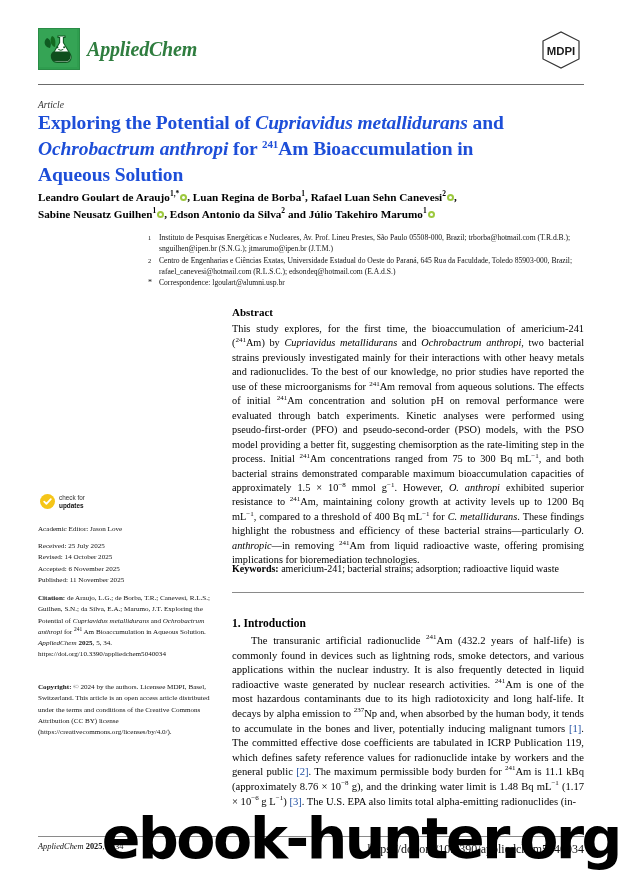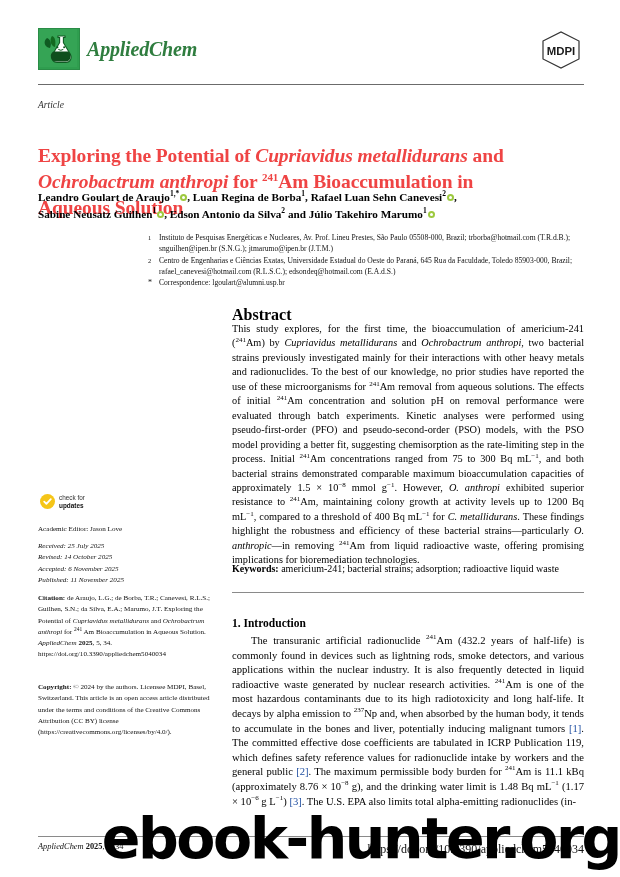--- a/index.html
+++ b/index.html
@@ -72,27 +72,27 @@
     left: 38px;
     top: 100px;
     font-family: "Liberation Serif", serif;
     font-style: italic;
     font-size: 9.5px;
     color: #333;
   }
   .title {
     position: absolute;
     left: 38px;
-    top: 130px;
+    top: 97px;
     width: 520px;
     font-family: "Liberation Serif", serif;
     font-weight: bold;
     font-size: 19.5px;
     line-height: 26px;
-    color: #ef4444;
+    color: #1d4ed8;
     letter-spacing: -0.1px;
   }
   .title i { font-style: italic; }
   .title sup { font-size: 11px; font-weight: bold; vertical-align: super; line-height: 0; }
 
   
   .authors {
     position: absolute;
     left: 38px;
     top: 189px;
@@ -145,21 +145,21 @@
   .affil-num.star { font-size: 8px; }
   .affil-body { flex: 1; }
 
   
   .abs-head {
     position: absolute;
     left: 232px;
     top: 306px;
     font-family: "Liberation Serif", serif;
     font-weight: bold;
-    font-size: 16px;
+    font-size: 11px;
     color: #000;
   }
   .abstract {
     position: absolute;
     left: 232px;
     top: 322px;
     width: 352px;
     font-family: "Liberation Serif", serif;
     font-size: 10.3px;
     line-height: 14.45px;
@@ -241,21 +241,21 @@
   .side-block {
     position: absolute;
     left: 38px;
     width: 174px;
     font-family: "Liberation Serif", serif;
     font-size: 7.1px;
     line-height: 11.3px;
     color: #111;
   }
   .side-editor { top: 524px; }
-  .side-dates  { top: 541px; font-style: italic; }
+  .side-dates  { top: 541px; }
   .side-citation { top: 593px; text-align: left; }
   .side-copyright { top: 682px; }
   .side-block b { font-weight: bold; }
   .side-block i { font-style: italic; }
   .side-block sup { font-size: 5.4px; vertical-align: super; line-height: 0; }
 
   
   .footer-rule {
     position: absolute;
     left: 38px;

